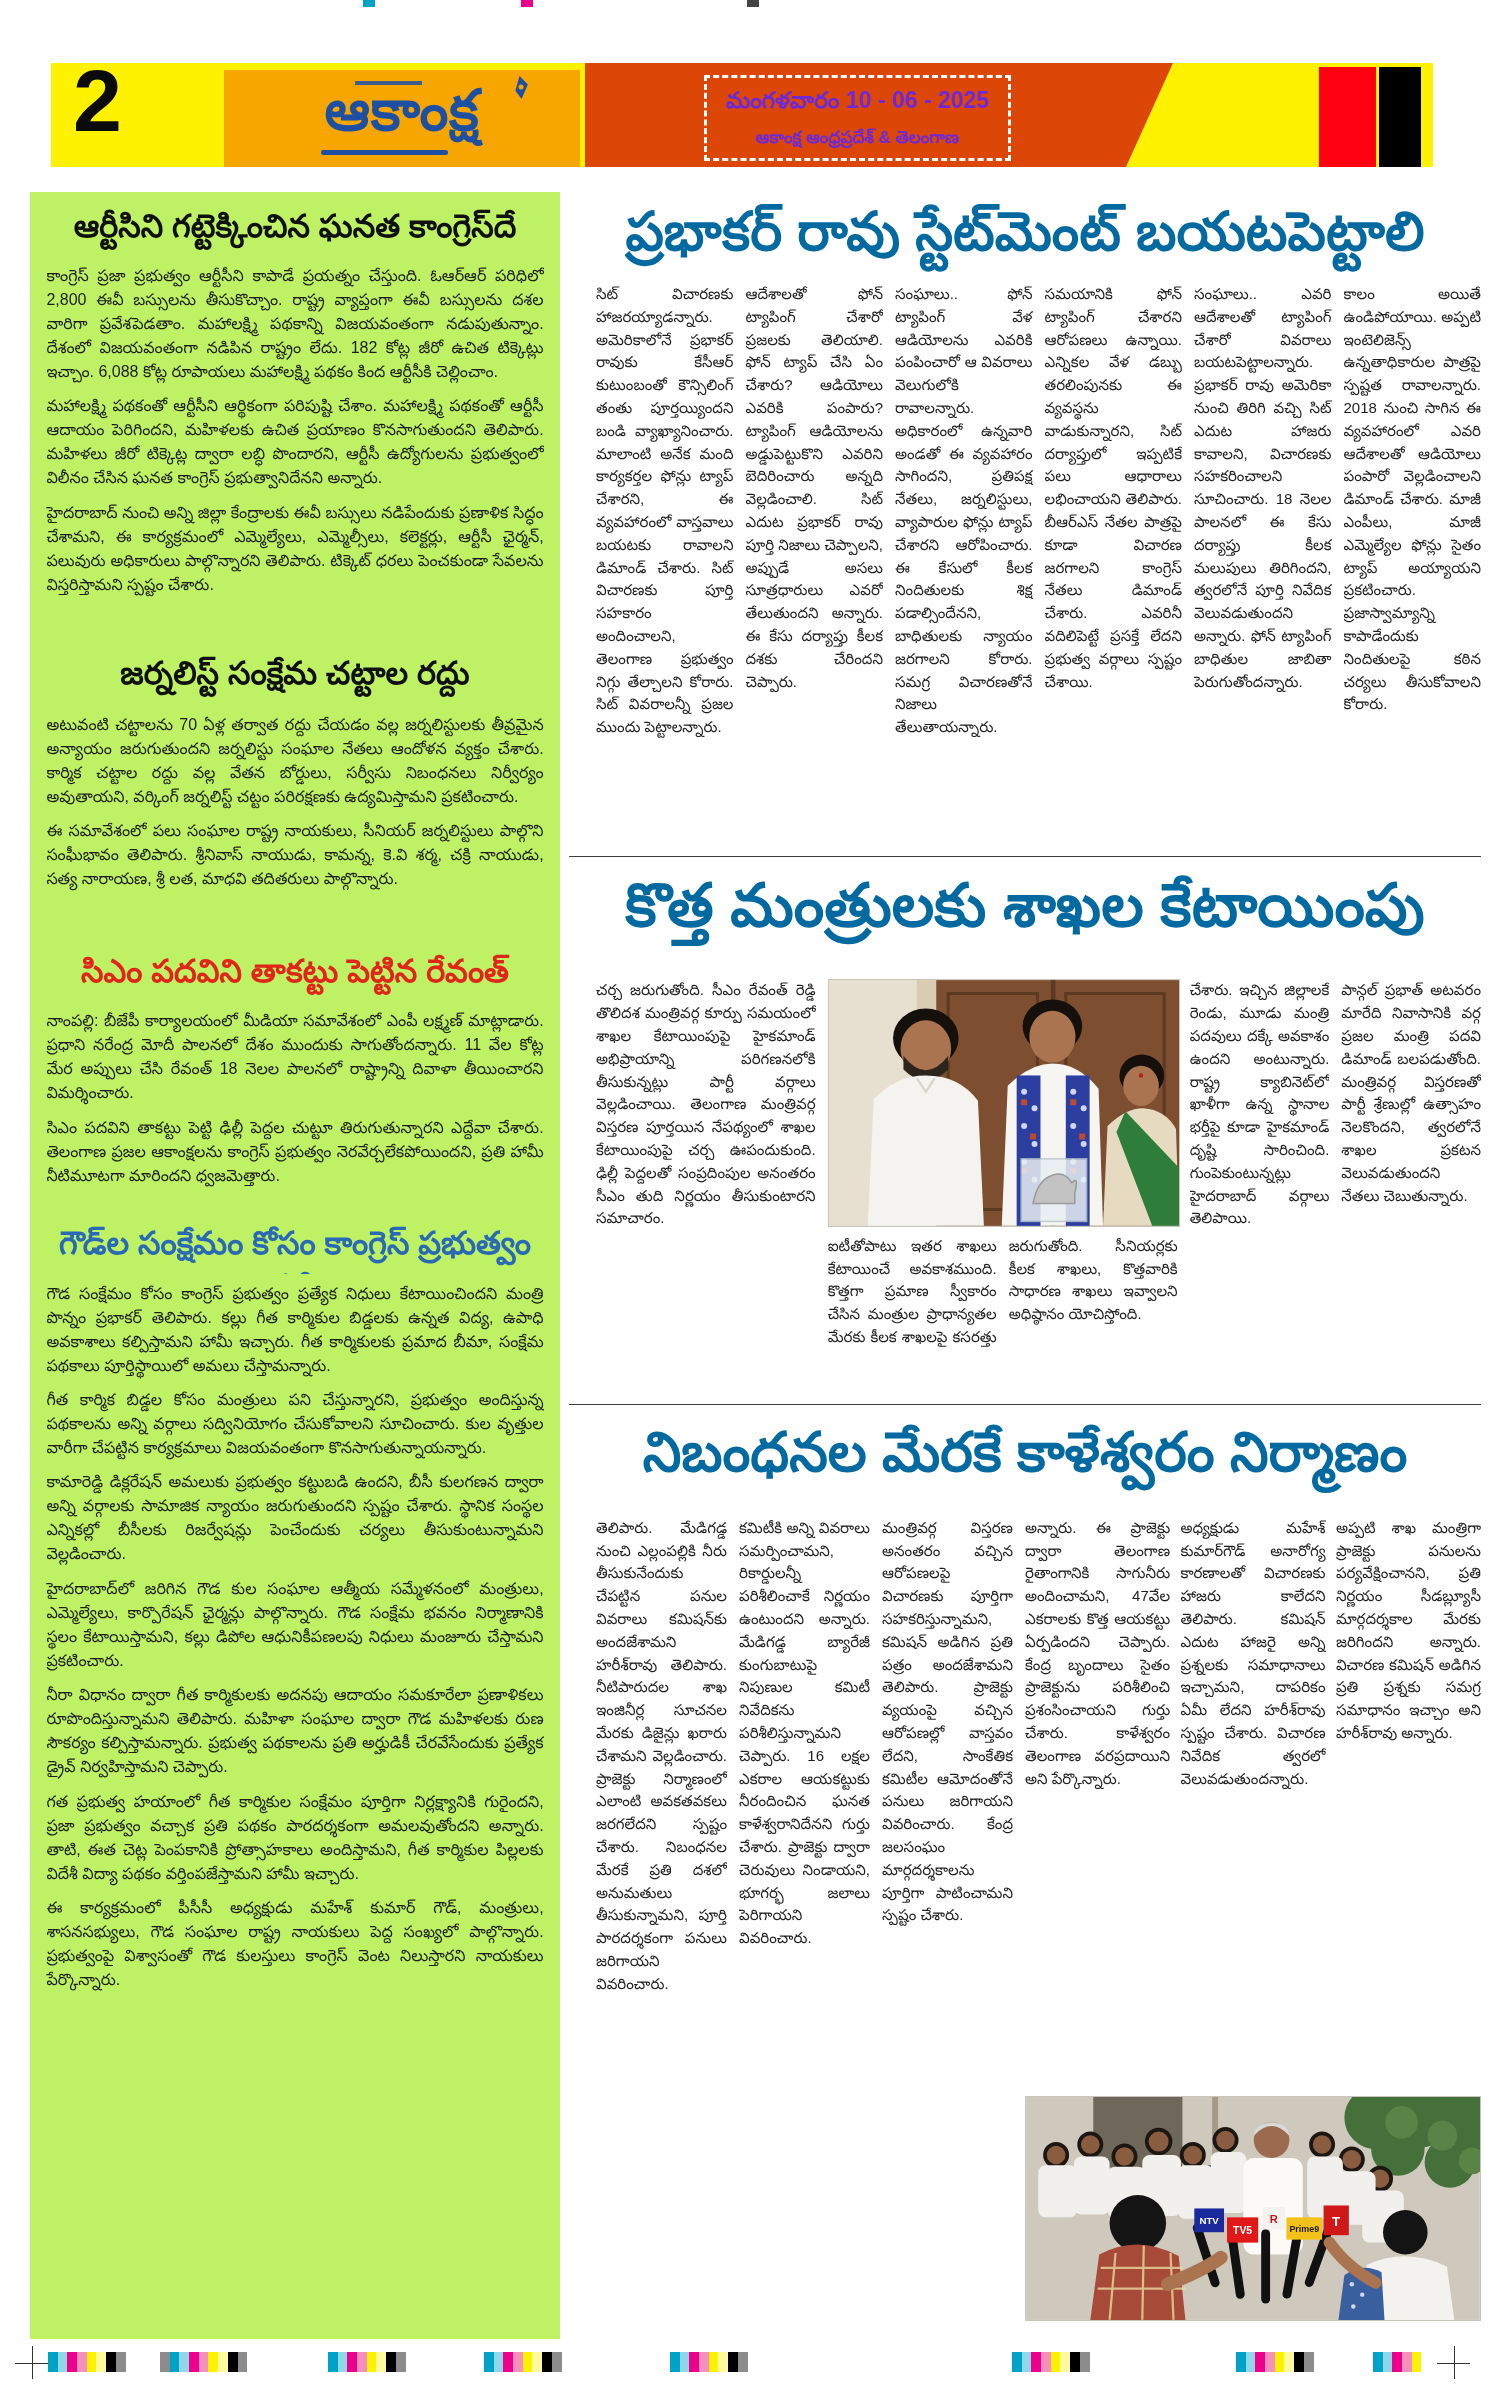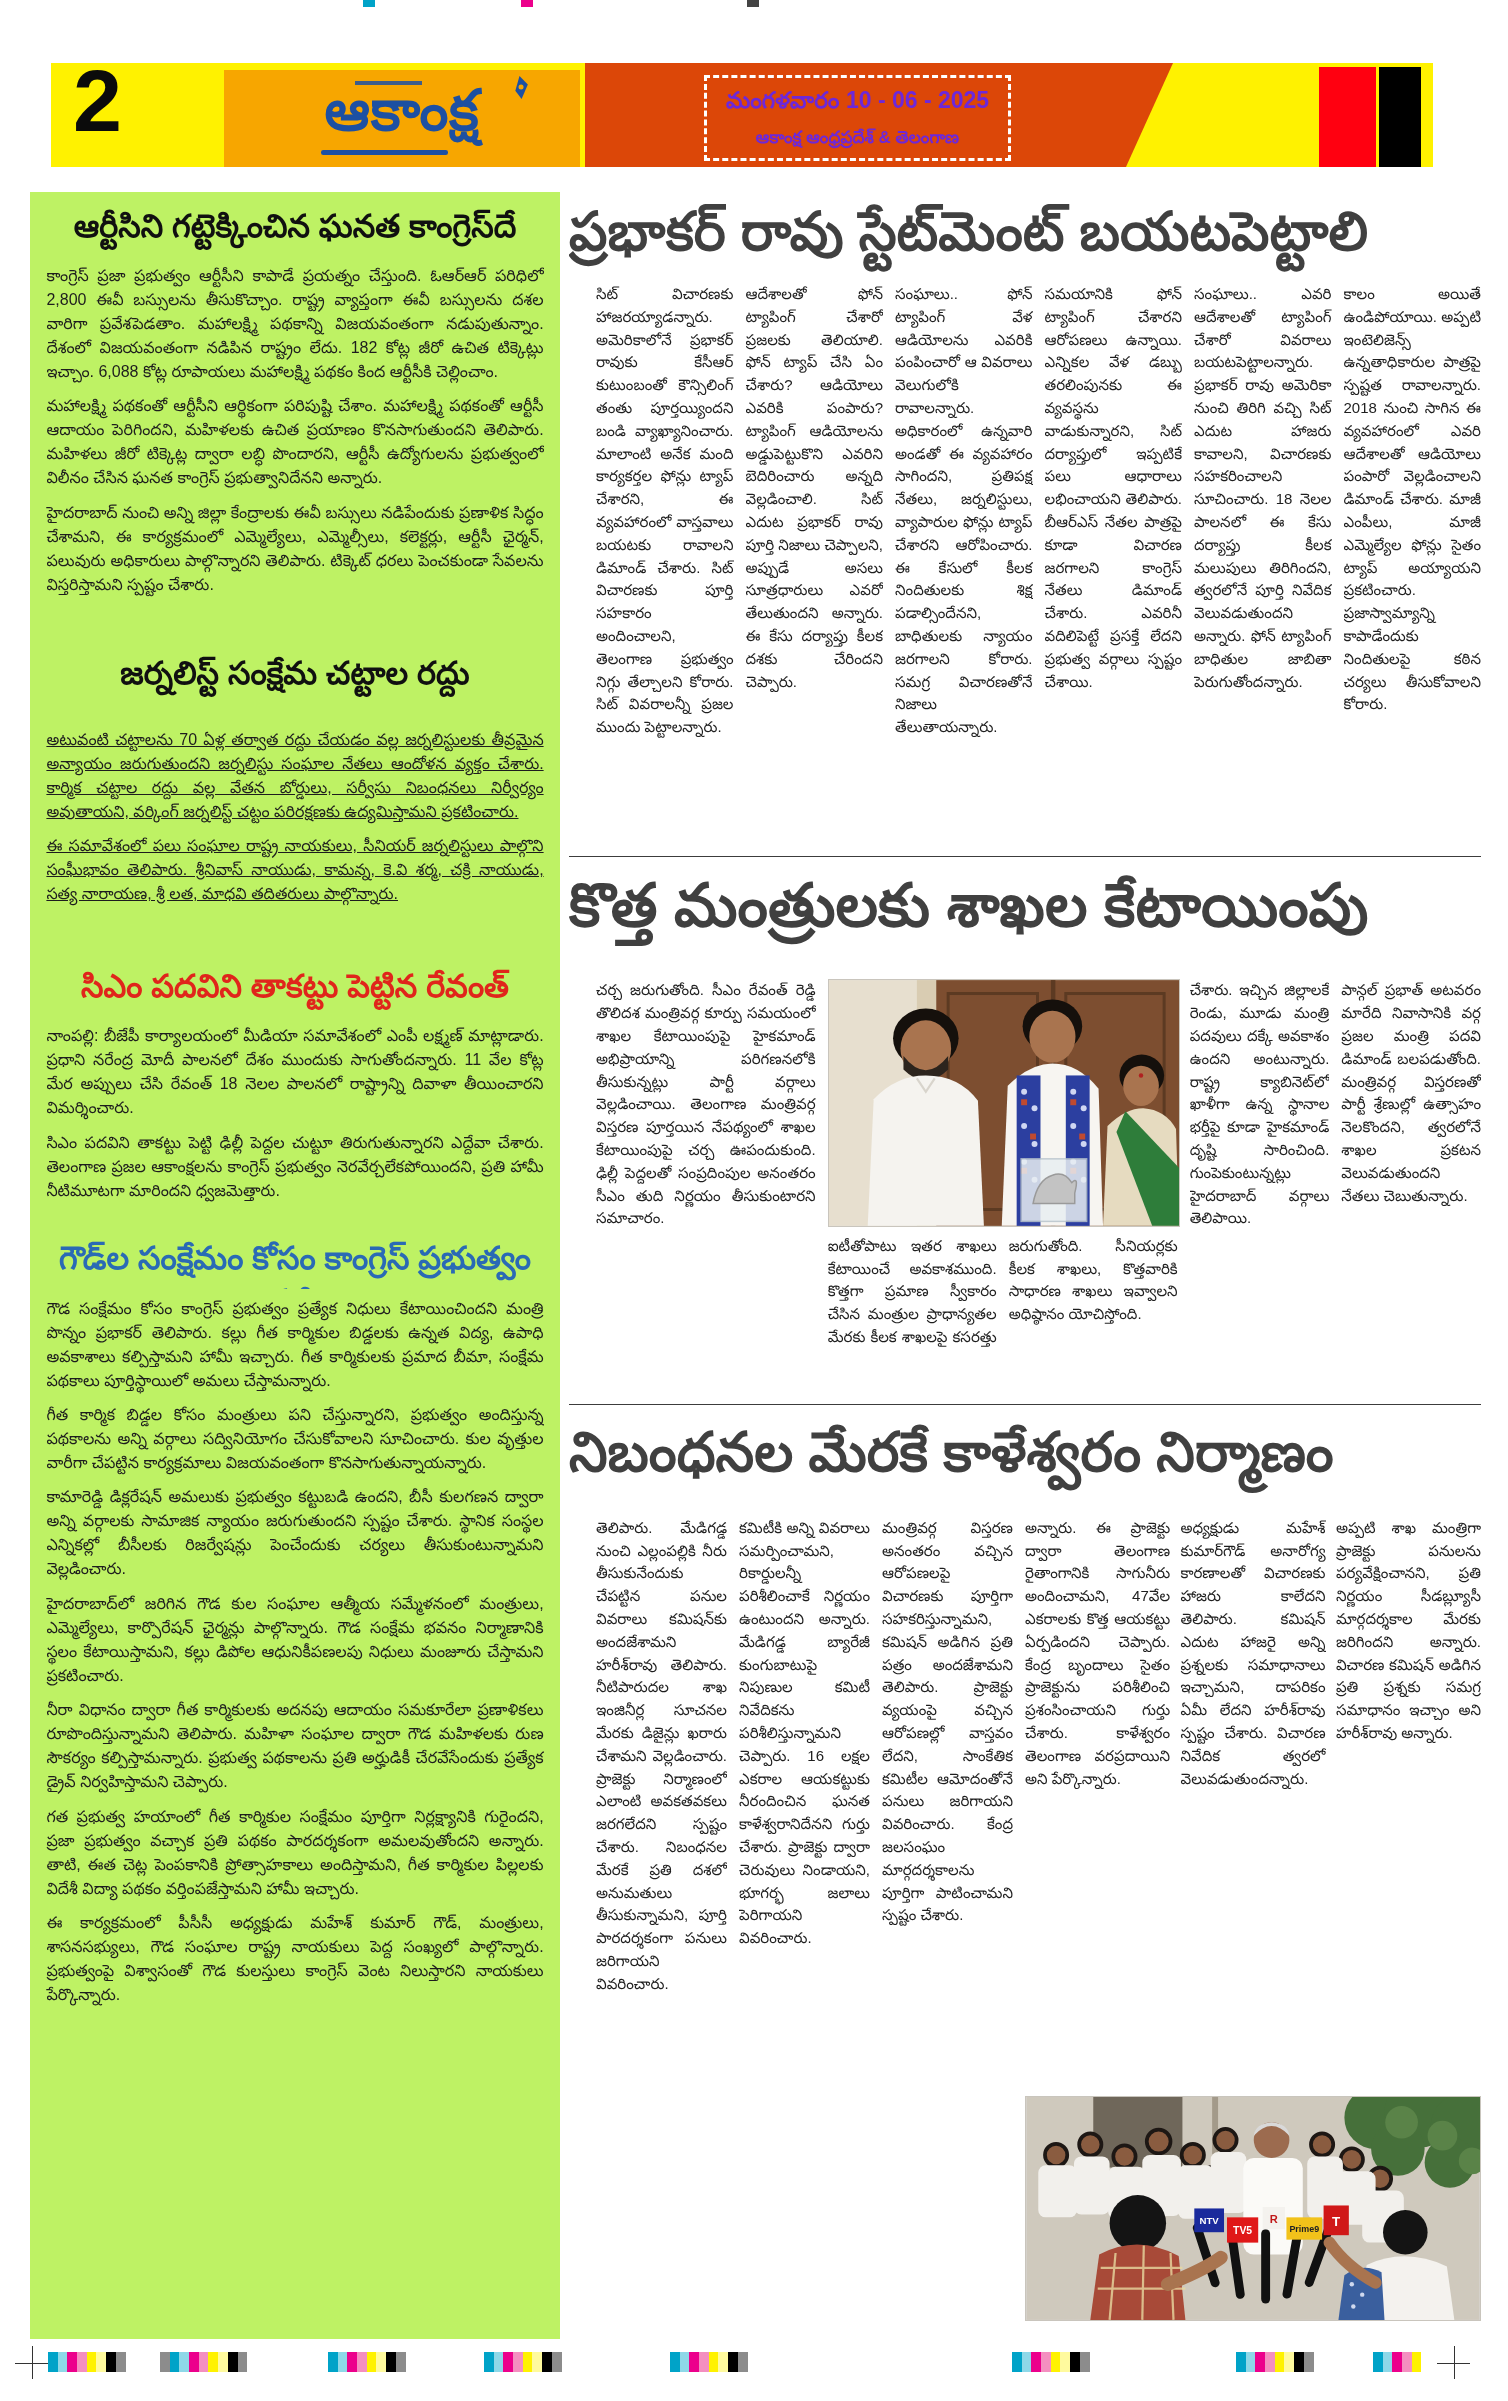--- a/index.html
+++ b/index.html
@@ -30,27 +30,27 @@
   .mast-black{position:absolute;left:1328px;top:3.7px;width:42px;height:100px;background:#000000;}
 
   
   .left-col{position:absolute;left:30px;top:192px;width:530px;height:2147px;background:#bef264;
             box-sizing:border-box;padding:10.4px 16.4px;}
   .l-title{font-weight:800;text-align:center;font-size:32px;line-height:1.35;color:#101010;overflow:hidden;}
   .l-title.red{color:#e0251b;} .l-title.blue{color:#2a6ab5;}
   .l-body{font-size:16px;line-height:1.5;text-align:justify;color:#1d1d1d;overflow:hidden;}
   .l-body p{margin:0 0 10.4px 0;}
   .t1{height:51px;margin-top:3px;} .b1{height:366px;margin-top:7.4px;}
-  .t2{height:52px;margin-top:22px;} .b2{height:228px;margin-top:24px;text-decoration:underline;}
+  .t2{height:52px;margin-top:22px;} .b2{height:228px;margin-top:9px;}
   .t3{height:52px;margin-top:9px;} .b3{height:185px;margin-top:7.4px;}
   .t4{height:52px;margin-top:28px;} .b4{height:1027px;margin-top:7.4px;}
 
   
   .right-sec{position:absolute;left:569px;top:192px;width:912px;height:2147px;}
-  .r-title{font-weight:800;text-align:left;color:#404040;overflow:hidden;white-space:nowrap;}
+  .r-title{font-weight:800;text-align:center;color:#0369a1;overflow:hidden;white-space:nowrap;}
   .ap-title{font-size:54px;height:76px;margin-top:6px;line-height:1.25;}
   .col-row{display:flex;gap:12px;margin-left:27px;}
   .txtcol{font-size:15px;line-height:1.52;text-align:justify;color:#1e1e1e;overflow:hidden;}
   .ap-cols{height:563px;margin-top:9px;}
   .ap-cols .txtcol{flex:1;}
   .rule{border:0;border-top:1.5px solid #3c3c3c;margin:10.4px 0 0 0;}
   .am-title{font-size:60px;height:116px;margin-top:4.5px;line-height:1.45;}
   .am-body{margin-top:1.5px;height:414px;}
   .am-colL{width:228px;height:100%;}
   .am-center{width:350px;display:flex;flex-direction:column;}

